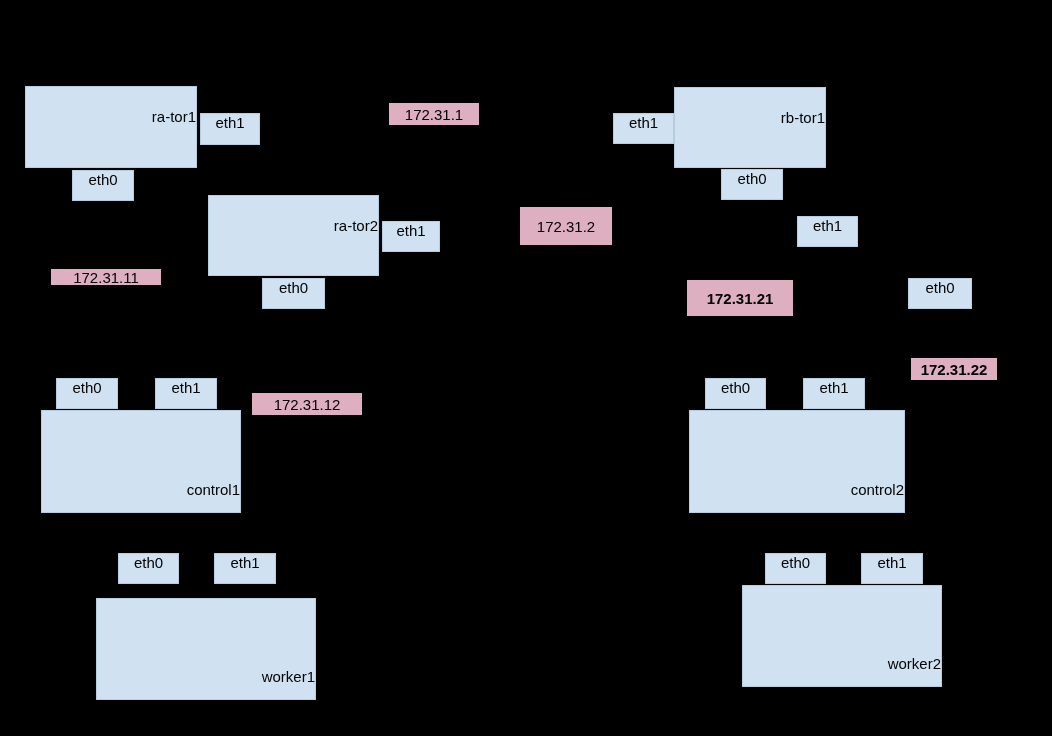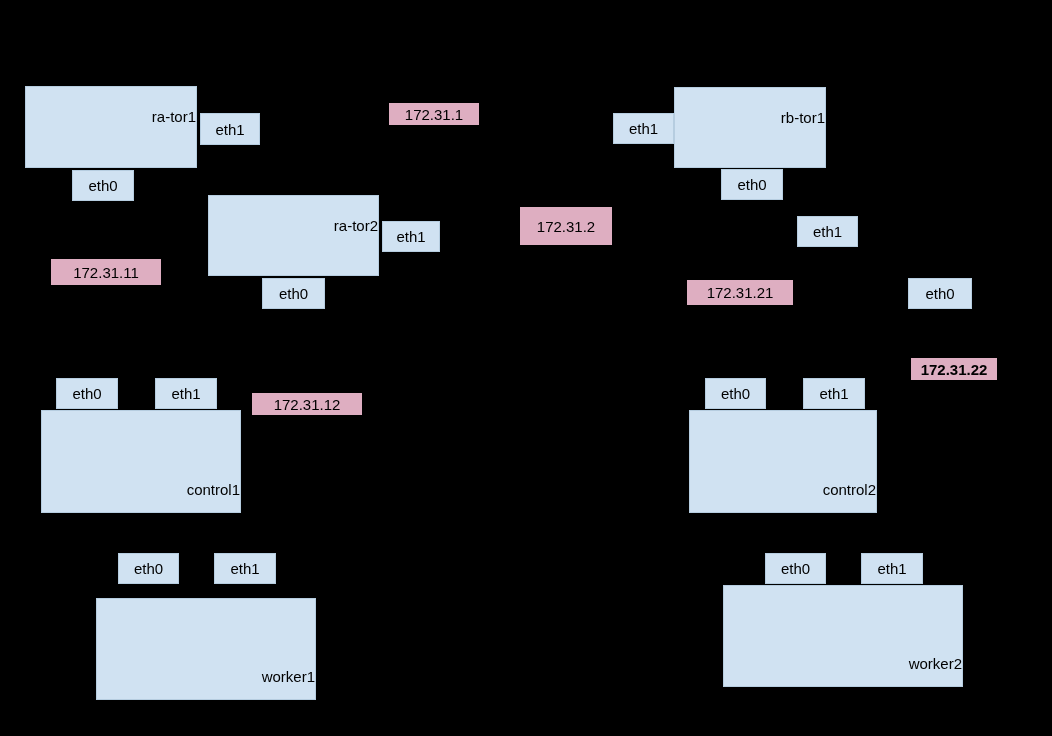--- a/index.html
+++ b/index.html
@@ -46,21 +46,21 @@
     bottom: 14px;
     left: 0;
     right: 0;
   }
   .port {
     position: absolute;
     background: #d0e2f2;
     border: 1px solid #b6cde0;
     box-sizing: border-box;
     display: flex;
-    align-items: center;
+    align-items: flex-start;
     justify-content: center;
     color: #000000;
     font-size: 15px;
     font-family: "Liberation Sans", sans-serif;
     z-index: 3;
   }
   .netlabel {
     position: absolute;
     background: #deaec1;
     color: #000000;
@@ -85,27 +85,27 @@
     </div>
     <div class="node title-top" style="left: 208px; top: 195px; width: 171px; height: 81px;">
       <span class="node-label">ra-tor2</span>
     </div>
     <div class="node title-top" style="left: 674px; top: 87px; width: 152px; height: 81px;">
       <span class="node-label">rb-tor1</span>
     </div>
     <div class="node title-bottom" style="left: 41px; top: 410px; width: 200px; height: 103px;">
       <span class="node-label">control1</span>
     </div>
-    <div class="node title-bottom" style="left: 689px; top: 410px; width: 188px; height: 103px;">
+    <div class="node title-bottom" style="left: 689px; top: 410px; width: 216px; height: 103px;">
       <span class="node-label">control2</span>
     </div>
     <div class="node title-bottom" style="left: 96px; top: 598px; width: 220px; height: 102px;">
       <span class="node-label">worker1</span>
     </div>
-    <div class="node title-bottom" style="left: 723px; top: 585px; width: 240px; height: 102px;">
+    <div class="node title-bottom" style="left: 742px; top: 585px; width: 200px; height: 102px;">
       <span class="node-label">worker2</span>
     </div>
     <div class="port" style="left: 200px; top: 113px; width: 60px; height: 32px;">
       <span>eth1</span>
     </div>
     <div class="port" style="left: 72px; top: 170px; width: 62px; height: 31px;">
       <span>eth0</span>
     </div>
     <div class="port" style="left: 382px; top: 221px; width: 58px; height: 31px;">
       <span>eth1</span>
@@ -148,25 +148,25 @@
     </div>
     <div class="port" style="left: 861px; top: 553px; width: 62px; height: 31px;">
       <span>eth1</span>
     </div>
     <div class="netlabel" style="left: 389px; top: 103px; width: 90px; height: 22px;">
       <span>172.31.1</span>
     </div>
     <div class="netlabel" style="left: 520px; top: 207px; width: 92px; height: 38px;">
       <span>172.31.2</span>
     </div>
-    <div class="netlabel" style="left: 51px; top: 259px; width: 110px; height: 26px;">
+    <div class="netlabel" style="left: 51px; top: 269px; width: 110px; height: 16px;">
       <span>172.31.11</span>
     </div>
     <div class="netlabel" style="left: 252px; top: 358px; width: 110px; height: 22px; margin-top: 35px;">
       <span>172.31.12</span>
     </div>
-    <div class="netlabel" style="left: 687px; top: 280px; width: 106px; height: 25px;">
+    <div class="netlabel" style="left: 687px; top: 280px; width: 106px; height: 36px; font-weight: bold;">
       <span>172.31.21</span>
     </div>
     <div class="netlabel" style="left: 911px; top: 358px; width: 86px; height: 22px; font-weight: bold;">
       <span>172.31.22</span>
     </div>
   </div>
 
 </body></html>

